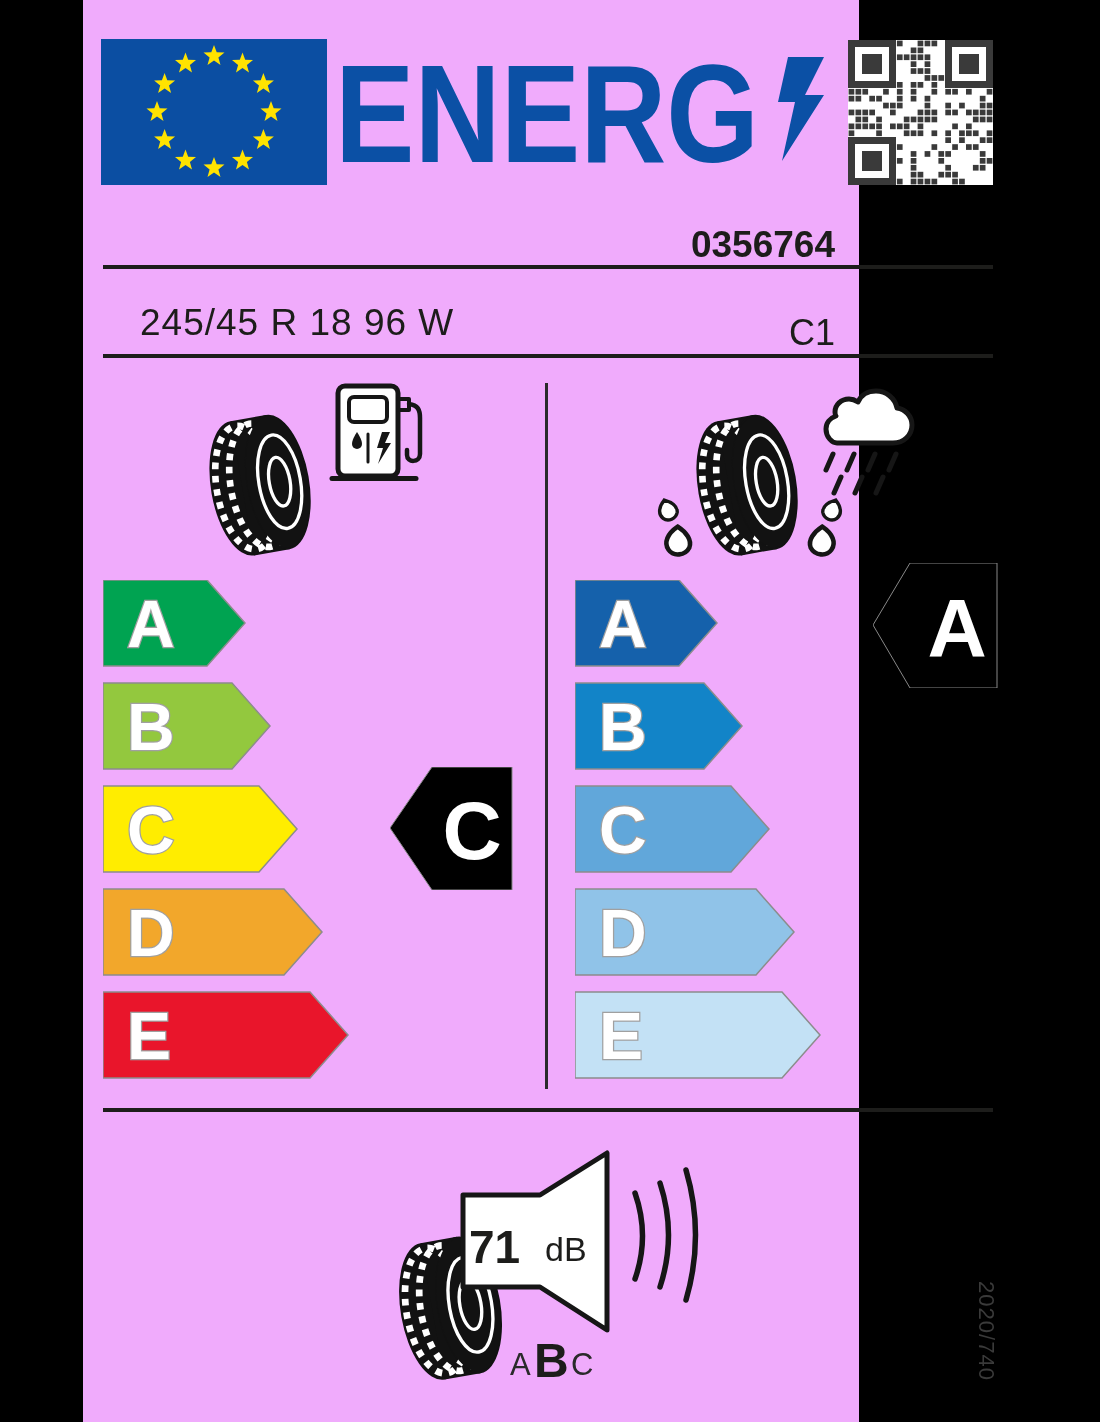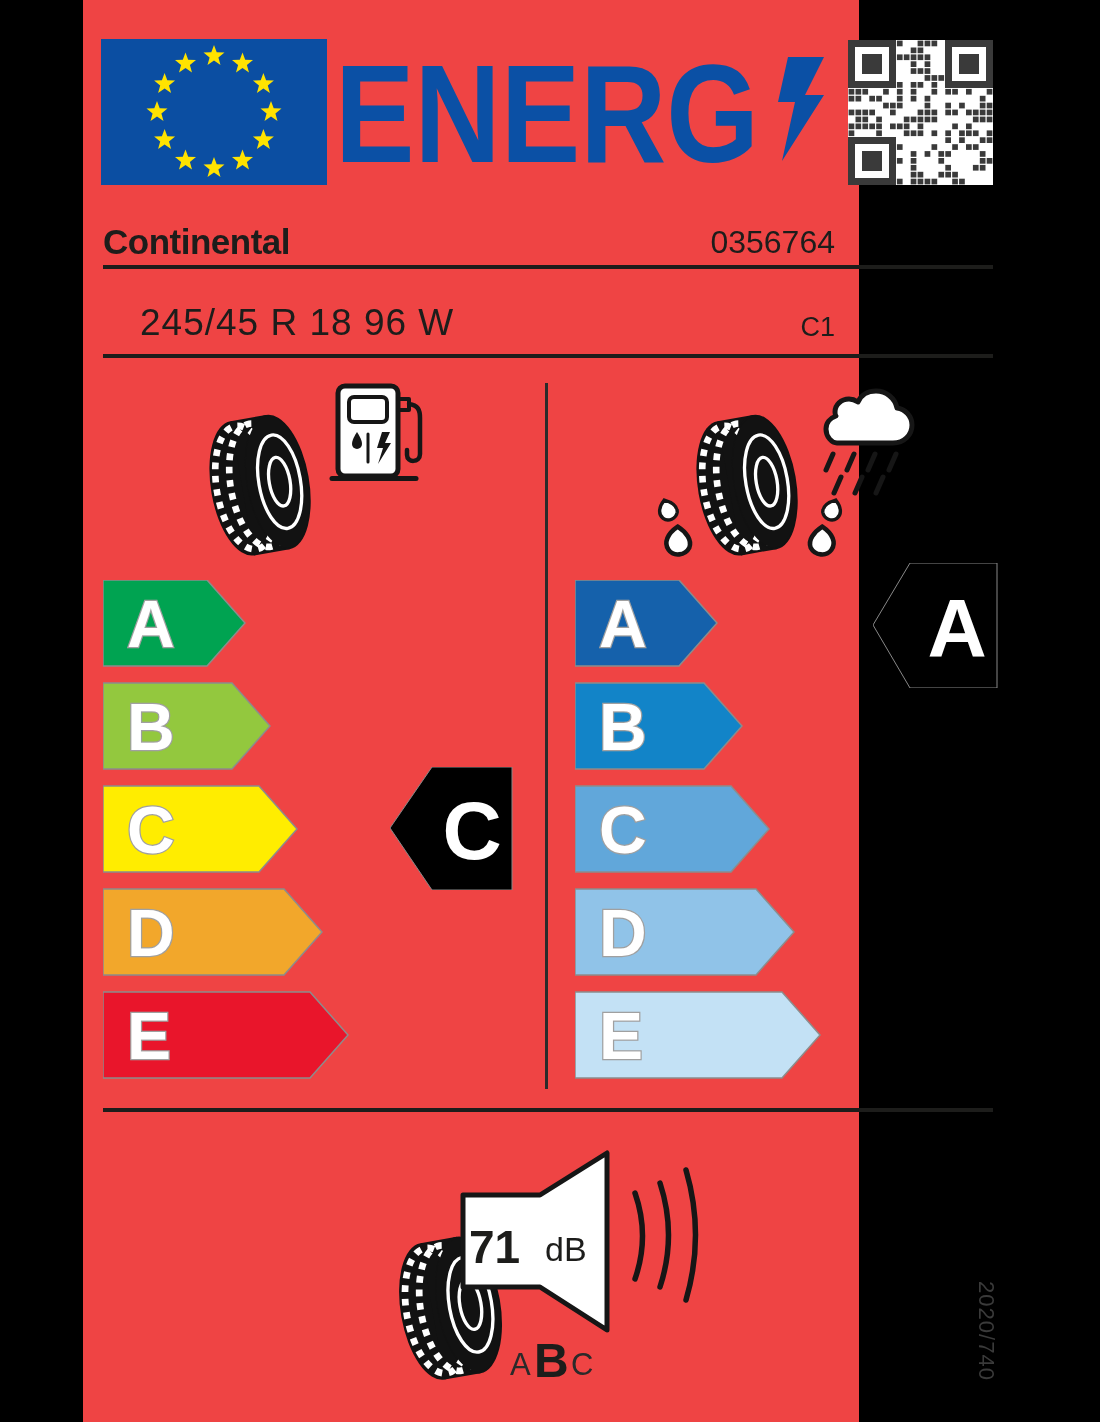--- a/index.html
+++ b/index.html
@@ -1,25 +1,25 @@
 <!DOCTYPE html>
 <html><head>
 <meta charset="utf-8">
 <style>
   html,body{margin:0;padding:0;background:#000;}
   .stage{position:relative;width:1100px;height:1422px;background:#000;overflow:hidden;
          font-family:"Liberation Sans","DejaVu Sans",sans-serif;}
-  .label{position:absolute;left:83px;top:0;width:776px;height:1422px;background:#ef4444;}
+  .label{position:absolute;left:83px;top:0;width:776px;height:1422px;background:#f0abfc;}
   .abs{position:absolute;}
   .rule{position:absolute;left:20px;width:890px;height:4px;background:#1d1d1b;}
   .vdivider{position:absolute;left:462px;top:383px;width:3px;height:706px;background:#2b2b2b;}
   .brand{left:20px;top:222px;font-size:35px;font-weight:bold;color:#1d1d1b;letter-spacing:-0.5px;}
-  .article{right:24px;top:224px;font-size:32px;color:#1d1d1b;}
+  .article{right:24px;top:224px;font-size:37px;color:#1d1d1b;font-weight:bold;}
   .tsize{left:20px;top:302px;font-size:37px;color:#1d1d1b;letter-spacing:1px;margin-left:37px;}
-  .tclass{right:24px;top:312px;font-size:27px;color:#1d1d1b;}
+  .tclass{right:24px;top:312px;font-size:36px;color:#1d1d1b;}
   .reg{position:absolute;left:903px;top:1331px;transform:translate(-50%,-50%) rotate(90deg);
        font-size:22px;letter-spacing:1px;color:#3a3a3a;white-space:nowrap;}
   svg{font-family:"Liberation Sans","DejaVu Sans",sans-serif;}
   svg text{user-select:none;}
 </style>
 </head>
 <body>
 
 <div class="stage">
   <div class="label">
@@ -215,21 +215,20 @@
           <rect x="48.9" y="138.7" width="5.7" height="5.7"></rect>
           <rect x="62.7" y="138.7" width="5.7" height="5.7"></rect>
           <rect x="69.6" y="138.7" width="5.7" height="5.7"></rect>
           <rect x="76.6" y="138.7" width="5.7" height="5.7"></rect>
           <rect x="83.5" y="138.7" width="5.7" height="5.7"></rect>
           <rect x="104.2" y="138.7" width="5.7" height="5.7"></rect>
           <rect x="111.1" y="138.7" width="5.7" height="5.7"></rect>
         </g>
     </svg>
 
-    <div class="abs brand">Continental</div>
     <div class="abs article">0356764</div>
     <div class="rule" style="top:265px;"></div>
 
     <div class="abs tsize">245/45 R 18 96 W</div>
     <div class="abs tclass">C1</div>
     <div class="rule" style="top:354px;"></div>
 
     <div class="vdivider"></div>
 
     <svg class="abs" style="left:120px;top:378px;" width="250" height="195">

